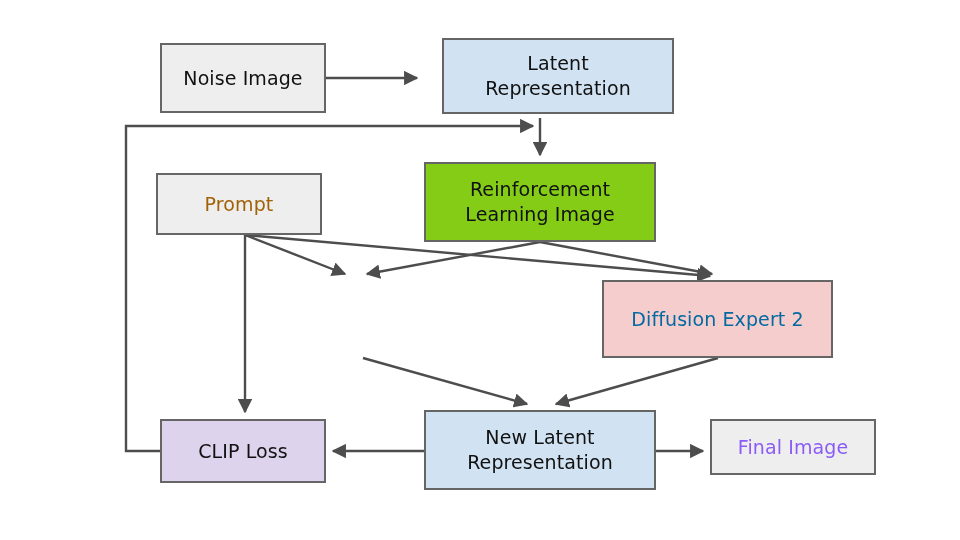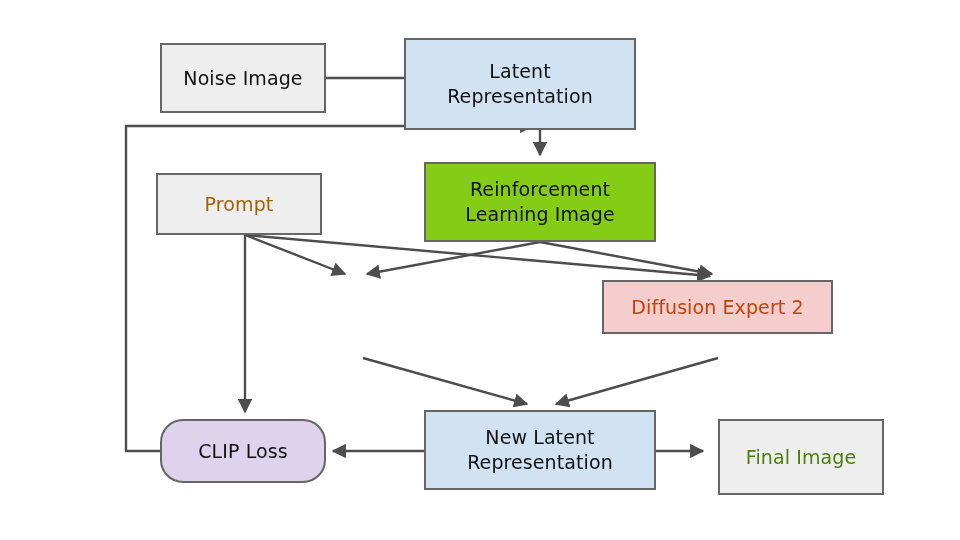--- a/index.html
+++ b/index.html
@@ -78,59 +78,59 @@
       <path d="M 160 451 L 126 451 L 126 126 L 533 126"></path>
     </g>
   </svg>
 
   <div class="node" style="left: 160px; top: 43px; width: 166px; height: 70px; background: rgb(238, 238, 238); border-color: rgb(102, 102, 102); color: rgb(17, 17, 17);">
     <div>
       <span>Noise Image</span>
     </div>
   </div>
 
-  <div class="node" style="left: 404px; top: 38px; width: 232px; height: 92px; background: rgb(209, 226, 242); border-color: rgb(102, 102, 102); color: rgb(17, 17, 17);">
+  <div class="node" style="left: 442px; top: 38px; width: 232px; height: 76px; background: rgb(209, 226, 242); border-color: rgb(102, 102, 102); color: rgb(17, 17, 17);">
     <div>
       <span>Latent</span>
       <span>Representation</span>
     </div>
   </div>
 
   <div class="node" style="left: 156px; top: 173px; width: 166px; height: 62px; background: rgb(238, 238, 238); border-color: rgb(102, 102, 102); color: #a16207;">
     <div>
       <span>Prompt</span>
     </div>
   </div>
 
   <div class="node" style="left: 424px; top: 162px; width: 232px; height: 80px; background: #84cc16; border-color: rgb(102, 102, 102); color: rgb(17, 17, 17);">
     <div>
       <span>Reinforcement</span>
       <span>Learning Image</span>
     </div>
   </div>
 
 
-  <div class="node" style="left: 602px; top: 280px; width: 231px; height: 54px; background: rgb(245, 205, 205); border-color: rgb(102, 102, 102); color: #c2410c; justify-content: center;">
+  <div class="node" style="left: 602px; top: 280px; width: 231px; height: 78px; background: rgb(245, 205, 205); border-color: rgb(102, 102, 102); color: #0369a1; justify-content: center;">
     <div>
       <span>Diffusion Expert 2</span>
     </div>
   </div>
 
-  <div class="node" style="left: 160px; top: 419px; width: 166px; height: 64px; background: rgb(221, 211, 236); border-color: rgb(102, 102, 102); color: rgb(17, 17, 17); border-radius: 23px;">
+  <div class="node" style="left: 160px; top: 419px; width: 166px; height: 64px; background: rgb(221, 211, 236); border-color: rgb(102, 102, 102); color: rgb(17, 17, 17);">
     <div>
       <span>CLIP Loss</span>
     </div>
   </div>
 
   <div class="node" style="left: 424px; top: 410px; width: 232px; height: 80px; background: rgb(209, 226, 242); border-color: rgb(102, 102, 102); color: rgb(17, 17, 17);">
     <div>
       <span>New Latent</span>
       <span>Representation</span>
     </div>
   </div>
 
-  <div class="node" style="left: 710px; top: 419px; width: 166px; height: 76px; background: rgb(238, 238, 238); border-color: rgb(102, 102, 102); color: #4d7c0f; margin-left: 8px;">
+  <div class="node" style="left: 710px; top: 419px; width: 166px; height: 56px; background: rgb(238, 238, 238); border-color: rgb(102, 102, 102); color: #8b5cf6;">
     <div>
       <span>Final Image</span>
     </div>
   </div>
 
 </div>
 
 </body></html>

